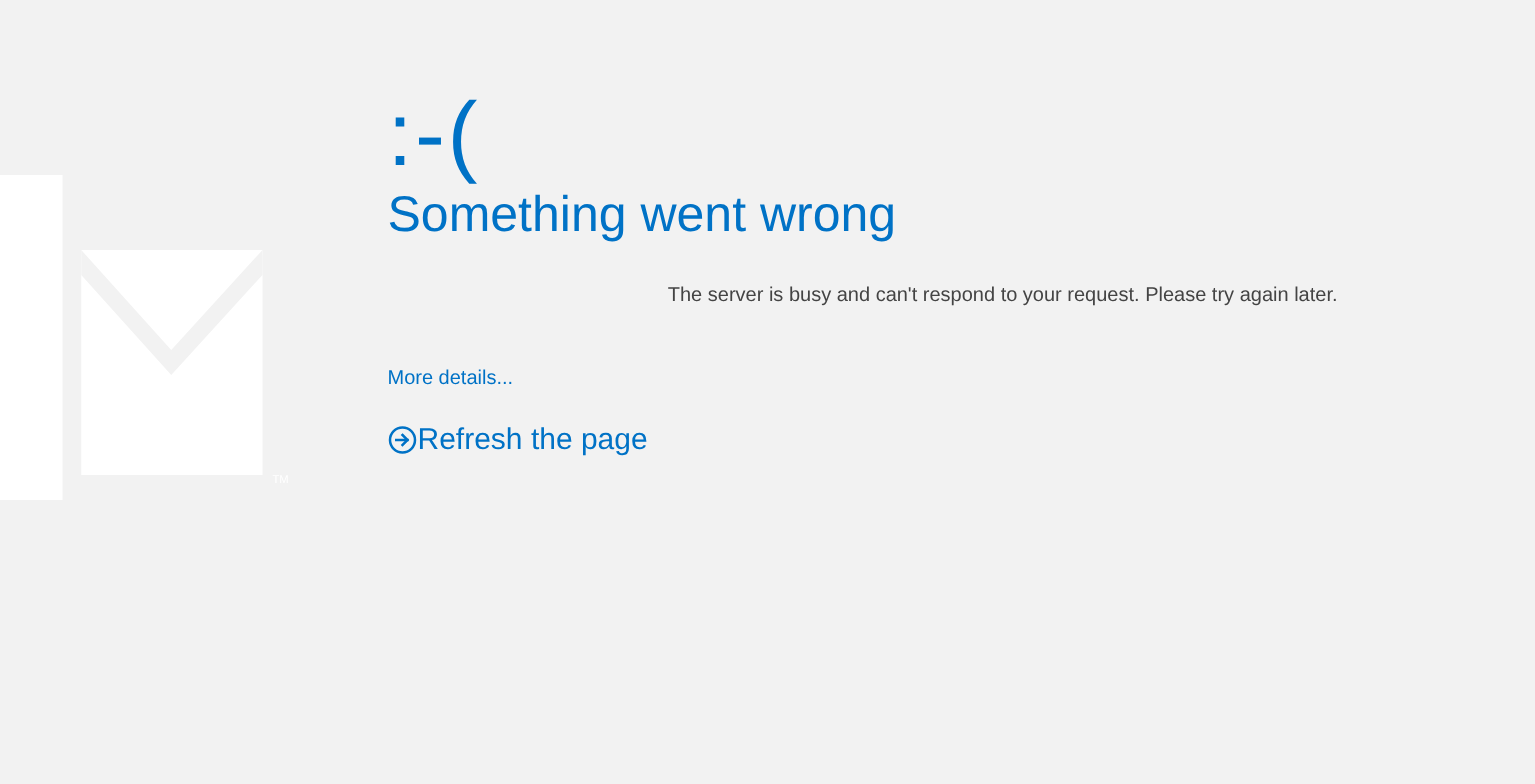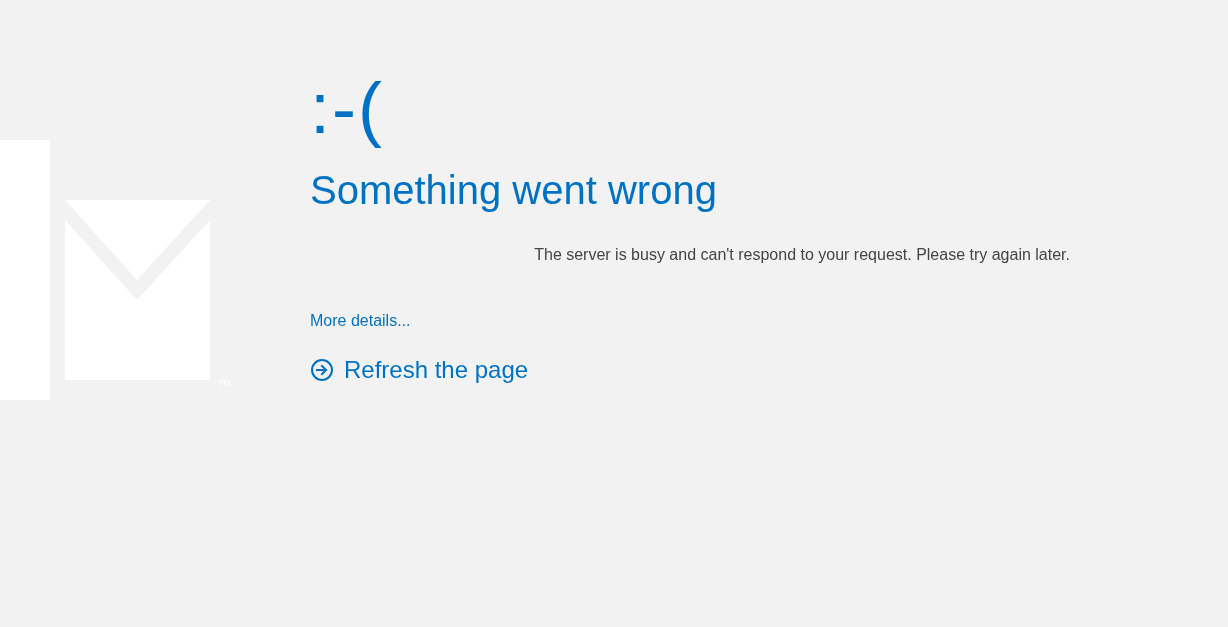--- a/index.html
+++ b/index.html
@@ -37,21 +37,21 @@
       color: #0072c6;
       line-height: 1;
       letter-spacing: 2px;
     }
 
     .headline {
       font-family: "Segoe UI Light", "Segoe UI", Arial, sans-serif;
       font-size: 40px;
       font-weight: 300;
       color: #0072c6;
-      margin-top: 24px;
+      margin-top: 6px;
       line-height: 1.1;
     }
 
     .message {
       font-size: 16px;
       color: #444;
       margin-top: 34px;
       font-weight: 400;
       text-align: right;
     }
@@ -61,21 +61,20 @@
       font-size: 16px;
       color: #0072c6;
       margin-top: 48px;
       cursor: pointer;
       text-align: right;
     }
 
     .refresh {
       display: flex;
       align-items: center;
-      gap: 10px;
       margin-top: 26px;
       cursor: pointer;
       width: fit-content;
     }
 
     .refresh-label {
       font-family: "Segoe UI Light", "Segoe UI", Arial, sans-serif;
       font-size: 24px;
       font-weight: 300;
       color: #0072c6;

